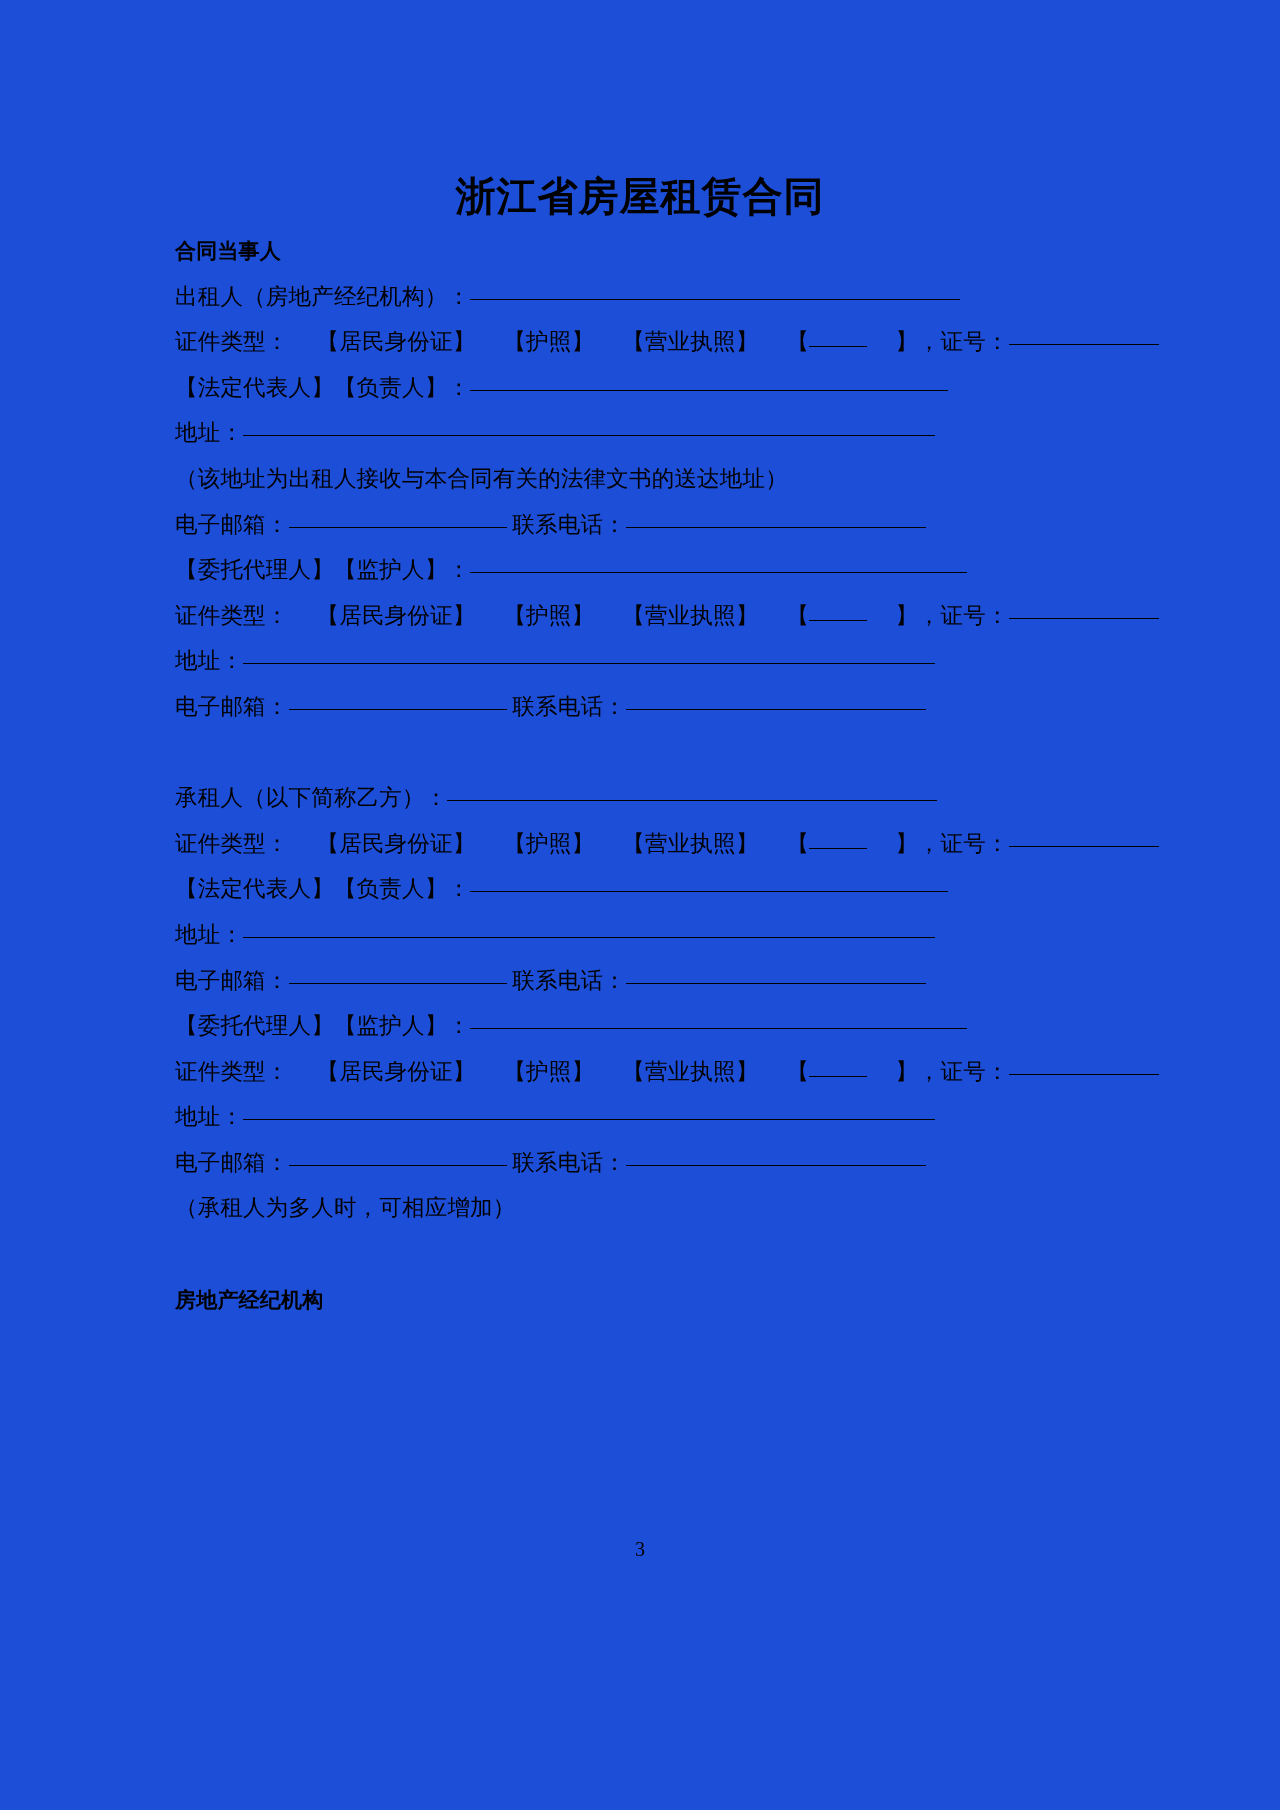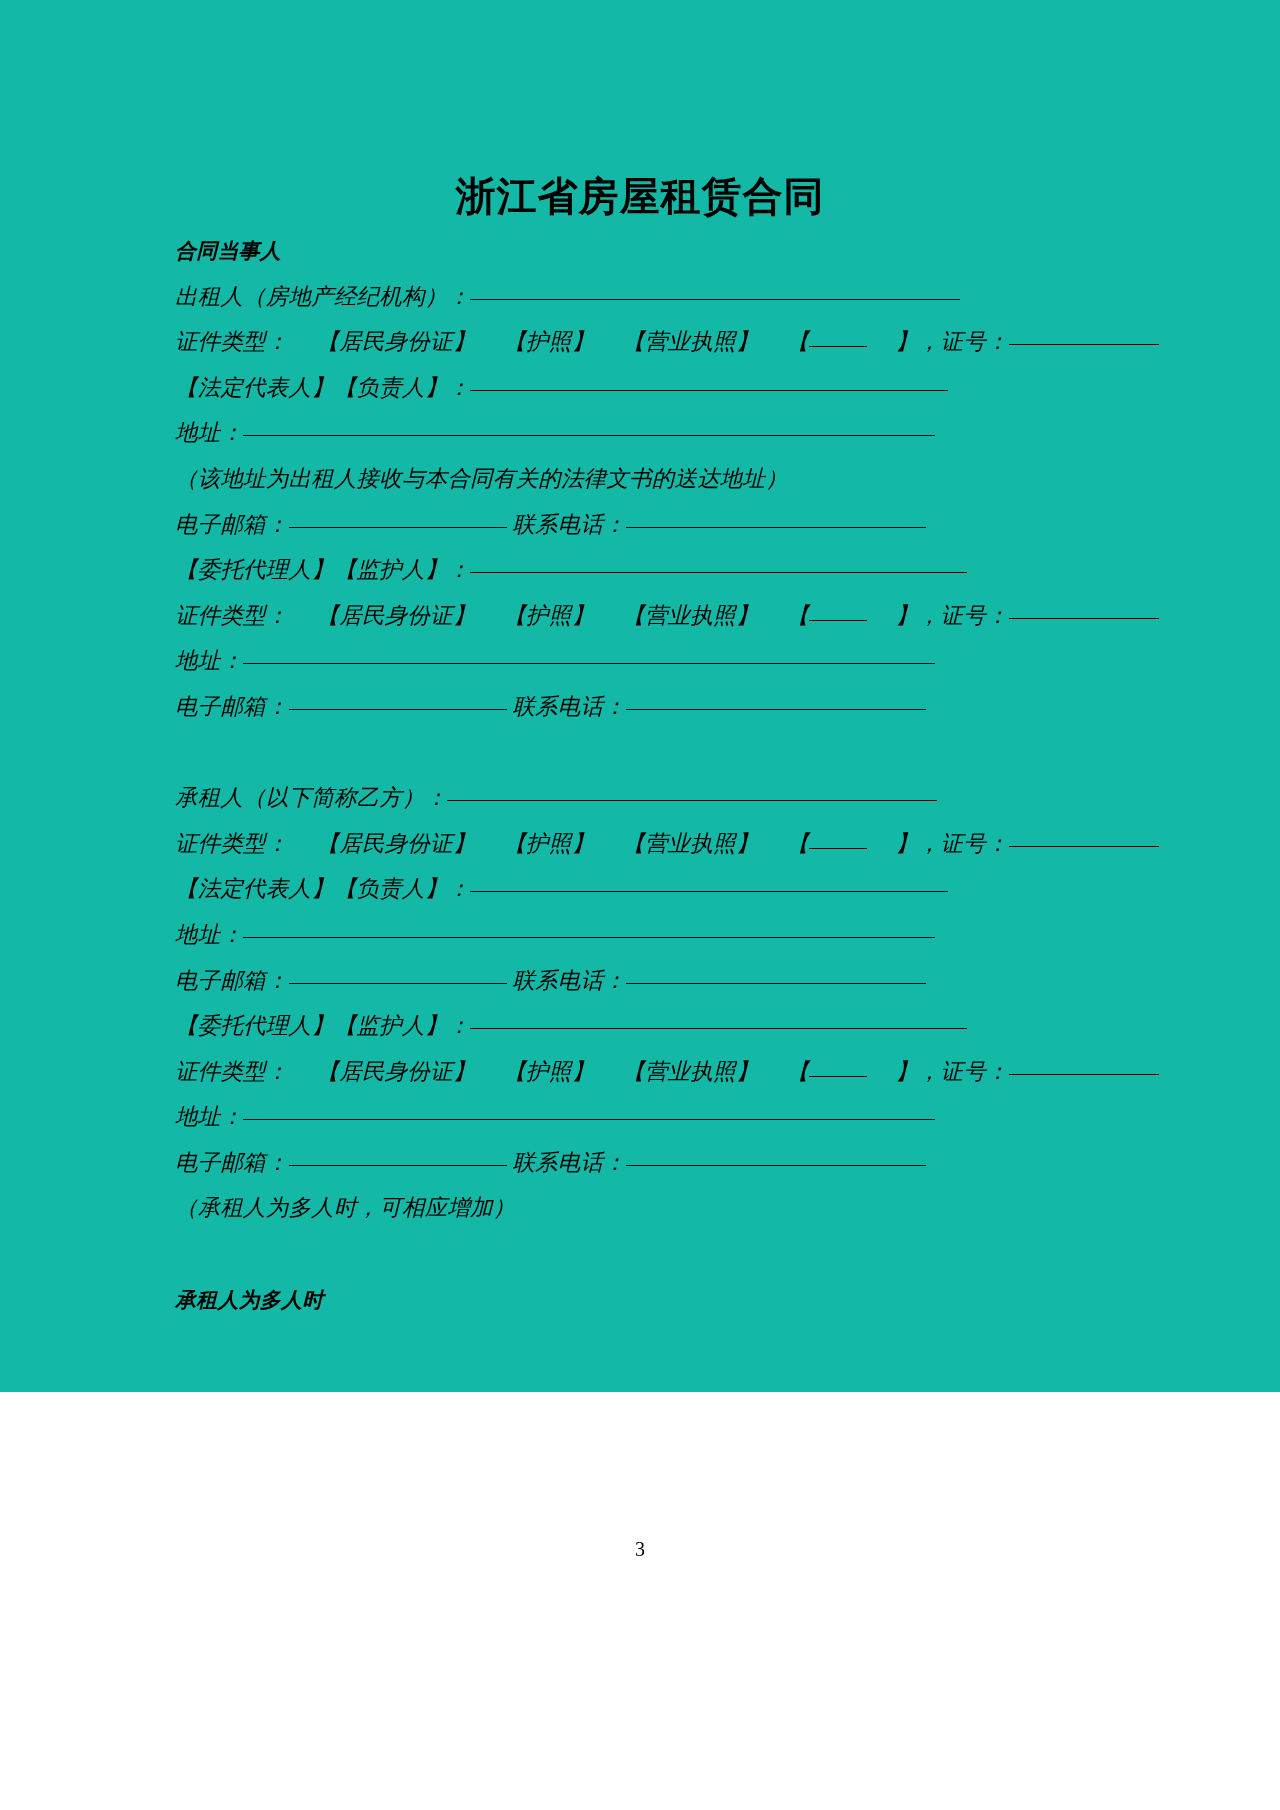--- a/index.html
+++ b/index.html
@@ -12,22 +12,22 @@
     height: 1810px;
     position: relative;
     font-family: "Liberation Serif", "DejaVu Serif", serif;
     color: #000000;
     overflow: hidden;
   }
 
   .page {
     position: relative;
     width: 1280px;
-    height: 1392px;
-    background: #14b8a6;
+    height: 1810px;
+    background: #1d4ed8;
     box-sizing: border-box;
   }
 
   .doc-title {
     position: absolute;
     top: 142px;
     left: 0;
     width: 1280px;
     text-align: center;
     font-family: "Liberation Sans", "DejaVu Sans", sans-serif;
@@ -35,21 +35,20 @@
     font-size: 40px;
     letter-spacing: 1px;
     line-height: 54px;
   }
 
   .body-block {
     position: absolute;
     top: 228px;
     left: 175px;
     width: 790px;
-    font-style: italic;
   }
 
   .line {
     height: 45.6px;
     line-height: 45.6px;
     font-size: 22.5px;
     white-space: nowrap;
     letter-spacing: 0.2px;
   }
 
@@ -144,19 +143,19 @@
     <div class="line"><span>证件类型：</span><span class="bk">【居民身份证】</span><span class="bk">【护照】</span><span class="bk">【营业执照】</span><span class="bk">【</span><span class="rule rule-xs"></span><span class="bk">】</span><span>，</span><span>证号：</span><span class="rule rule-sm"></span></div>
 
     <div class="line"><span>地址：</span><span class="rule rule-full"></span></div>
 
     <div class="line"><span>电子邮箱：</span><span class="rule rule-md"></span><span>&nbsp;</span><span>联系电话：</span><span class="rule rule-lg"></span></div>
 
     <div class="line">（承租人为多人时，可相应增加）</div>
 
     <div class="line blank">&nbsp;</div>
 
-    <div class="line heading">承租人为多人时</div>
+    <div class="line heading">房地产经纪机构</div>
 
   </div>
 
   <div class="page-number">3</div>
 
 </div>
 
 </body></html>

